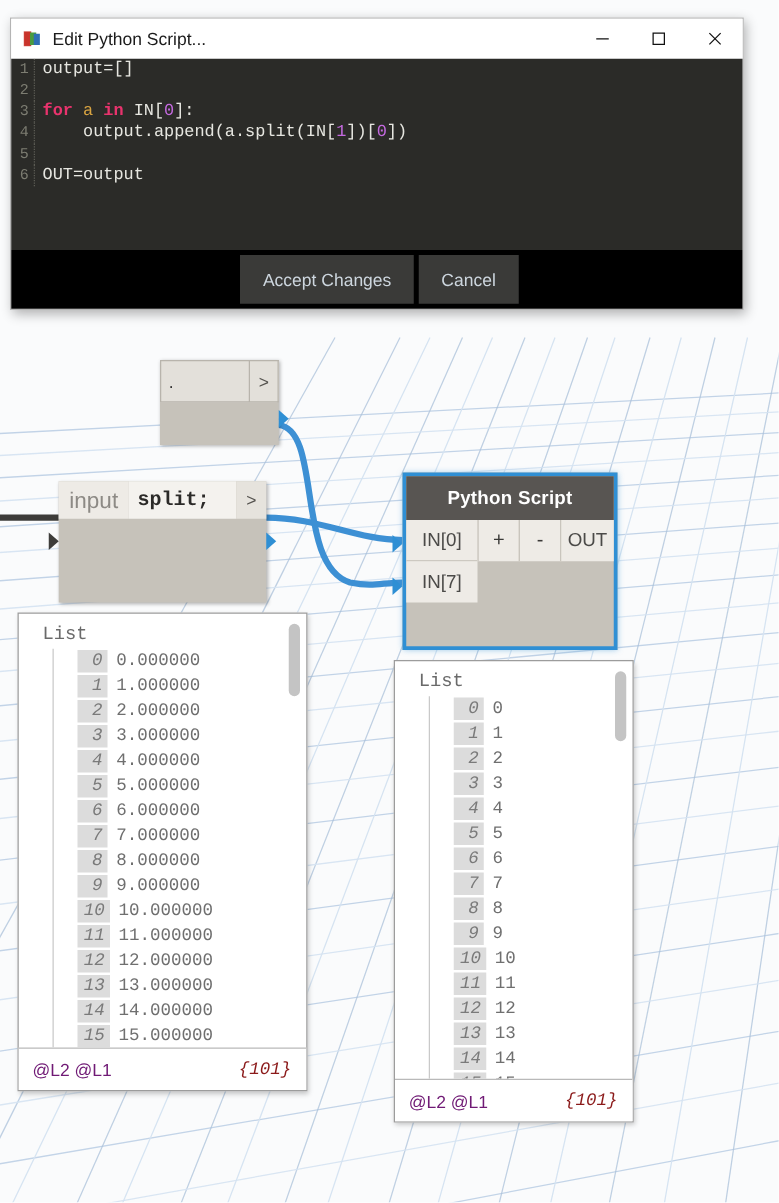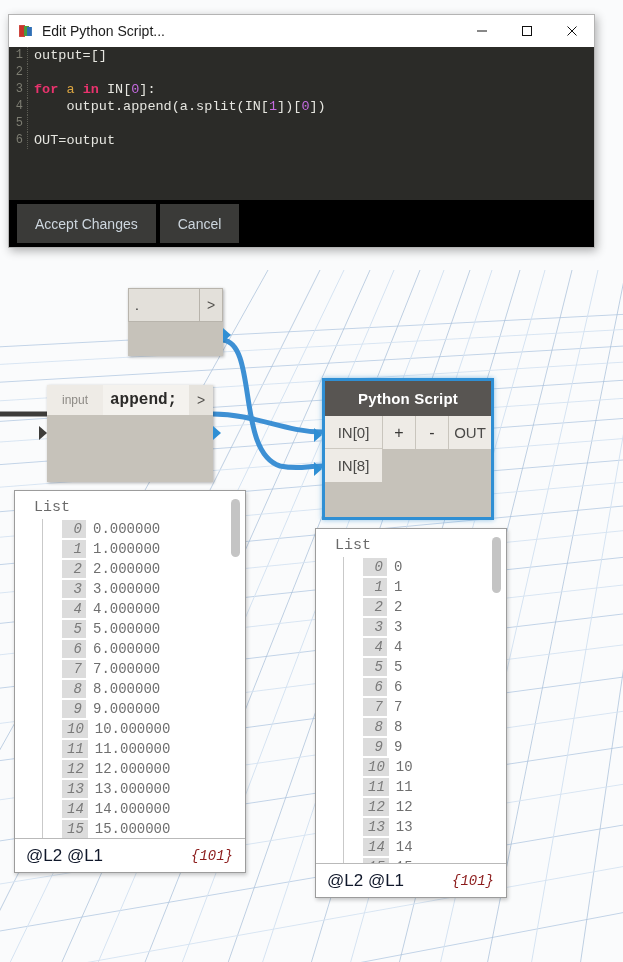--- a/index.html
+++ b/index.html
@@ -100,21 +100,21 @@
   }
 
   
   #node-codeblock { left: 47px; top: 385px; width: 166px; height: 97px; }
   #node-codeblock .node-header { height: 34px; font-size: 15px; }
   #node-codeblock .cb-row { display: flex; height: 30px; }
   #node-codeblock .cb-inport {
     width: 56px;
     background: #eeebe6;
     color: #8d8a85;
-    font-size: 12px;
+    font-size: 18px;
     display: flex; align-items: center; justify-content: center;
     box-sizing: border-box;
   }
   #node-codeblock .cb-code {
     flex: 1;
     background: #f4f2ee;
     color: #2b2a28;
     font-family: "Liberation Mono", monospace;
     font-size: 16px;
     font-weight: bold;
@@ -255,22 +255,22 @@
     height: 34px;
     background: #ffffff;
     border-top: 1px solid #b9b9b9;
     display: flex;
     align-items: center;
     justify-content: space-between;
     padding: 0 12px 0 11px;
     box-sizing: border-box;
   }
   .footer-levels {
-    color: #0f172a;
-    font-size: 17px;
+    color: #701a75;
+    font-size: 14px;
     font-family: "Liberation Sans", sans-serif;
     text-align: right;
   }
   .footer-count {
     color: #8b1a1a;
     font-size: 14px;
     font-style: italic;
     font-family: "Liberation Mono", monospace;
   }
 
@@ -347,21 +347,21 @@
   .tok-kw   { color: #e8336d; font-weight: bold; }
   .tok-var  { color: #d9a441; }
   .tok-num  { color: #c56ae0; }
   .tok-plain{ color: #e6e6e0; }
 
   .editor-toolbar {
     height: 47px;
     background: #000000;
     display: flex;
     align-items: stretch;
-    justify-content: flex-start;
+    justify-content: center;
     flex: 0 0 auto;
     padding: 4px;
     box-sizing: border-box;
   }
   .tb-btn {
     background: #3a3a38;
     color: #cdd6de;
     font-size: 14px;
     display: flex;
     align-items: center;
@@ -452,39 +452,39 @@
       <div class="sep-input">.</div>
       <div class="sep-out">&gt;</div>
     </div>
     <div class="nub nub-out" style="left:95px; top:40px;"></div>
   </div>
 
   <div class="node" id="node-codeblock">
     <div class="node-body">
       <div class="cb-row">
         <div class="cb-inport">input</div>
-        <div class="cb-code">append;</div>
+        <div class="cb-code">split;</div>
         <div class="cb-outport">&gt;</div>
       </div>
     </div>
     <div class="nub nub-in" style="left:-8px; top:41px;"></div>
     <div class="nub nub-out" style="left:166px; top:41px;"></div>
   </div>
 
   <div class="node selected" id="node-python">
     <div class="node-header">Python Script</div>
     <div class="node-body py-grid">
       <div class="py-row1">
         <div class="py-in">IN[0]</div>
         <div class="py-plus">+</div>
         <div class="py-minus">-</div>
         <div class="py-out">OUT</div>
       </div>
       <div class="py-row2">
-        <div class="py-in" style="border-bottom:none;">IN[8]</div>
+        <div class="py-in" style="border-bottom:none;">IN[7]</div>
       </div>
     </div>
     <div class="nub nub-in blue" style="left:-11px; top:47px;"></div>
     <div class="nub nub-in blue" style="left:-11px; top:81px;"></div>
   </div>
 
   <div class="preview" id="preview-left">
     <div class="preview-scrollarea">
       <div class="preview-title">List</div>
       <div class="list-items" id="left-rows">

